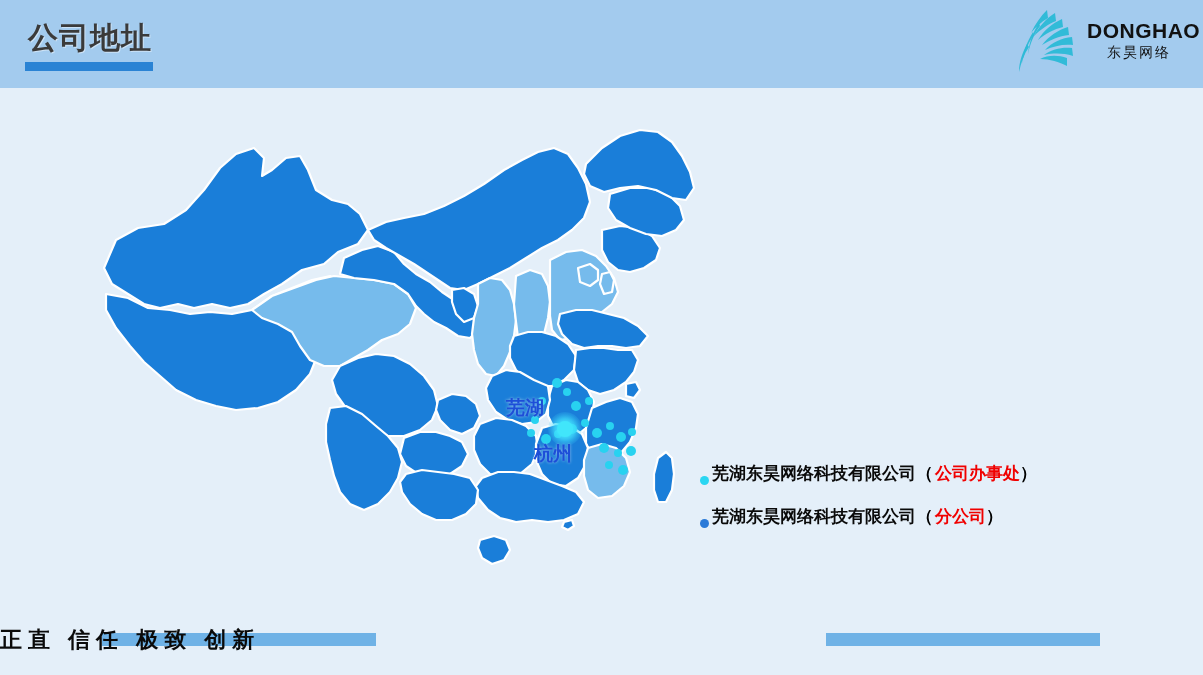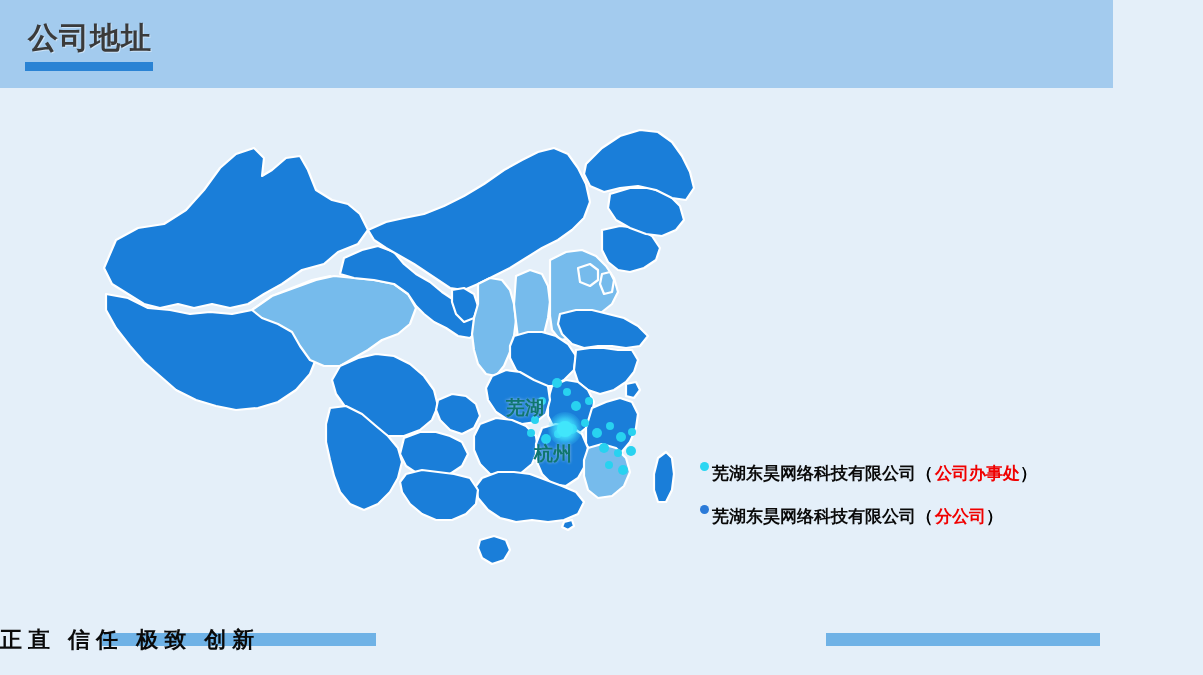--- a/index.html
+++ b/index.html
@@ -4,21 +4,21 @@
 <style>
   html,body{margin:0;padding:0;}
   body{
     width:1203px;height:675px;
     background:#e4eff9;
     font-family:"Liberation Sans","DejaVu Sans",sans-serif;
     overflow:hidden;position:relative;
   }
   
   #header{
-    position:absolute;left:0;top:0;width:1113px;height:88px;
+    position:absolute;left:0;top:0;width:1203px;height:88px;
     background:#a3cbee;
   }
   #page-title{
     position:absolute;left:28px;top:18px;
     font-size:30px;font-weight:bold;color:#3a3a3a;
     letter-spacing:1px;
     text-shadow:1px 1px 0 rgba(255,255,255,.45);
   }
   #title-underline{
     position:absolute;left:25px;top:62px;width:128px;height:9px;
@@ -41,21 +41,21 @@
     font-size:14px;color:#111;letter-spacing:2px;line-height:18px;
     margin-top:1px;
   }
   
   #map-wrap{
     position:absolute;left:86px;top:118px;width:640px;height:500px;
   }
   #map-svg{display:block;width:640px;height:500px;}
   .prov{stroke:#ffffff;stroke-width:2.2;stroke-linejoin:round;}
   .city-label{
-    position:absolute;font-size:19px;font-weight:bold;color:#0f766e;
+    position:absolute;font-size:19px;font-weight:bold;color:#1d4ed8;
     font-family:"Liberation Sans","DejaVu Sans",sans-serif;
     text-shadow:0 0 3px rgba(255,255,255,.55);
     white-space:nowrap;
   }
   #label-wuhu{left:420px;top:277px;}
   #label-hangzhou{left:448px;top:323px;}
   .office-dot{
     position:absolute;border-radius:50%;background:#28d2f0;
   }
   #hq-marker{
@@ -67,21 +67,21 @@
   }
   #hq-core{
     position:absolute;left:9px;top:9px;width:16px;height:16px;border-radius:50%;
     background:#41e6fb;box-shadow:0 0 6px 2px rgba(70,230,255,.9);
   }
   
   #legend{
     position:absolute;left:700px;top:462px;width:420px;
   }
   .legend-row{
-    display:flex;align-items:flex-start;margin-bottom:20px;
+    display:flex;align-items:flex-end;margin-bottom:20px;
     font-size:17px;font-weight:bold;color:#0a0a0a;
     font-family:Liberation Sans, sans-serif;
     white-space:nowrap;
   }
   .legend-bullet{
     width:9px;height:9px;border-radius:50%;margin-right:3px;flex:0 0 auto;
   }
   .b-cyan{background:#2ad6f2;}
   .b-blue{background:#2a7ad8;}
   .b-black{background:#000000;width:7px;height:7px;}
@@ -102,20 +102,40 @@
     font-family:"Liberation Sans","DejaVu Sans",sans-serif;
   }
 </style>
 </head>
 <body>
 
 <div id="header">
   <div id="page-title">公司地址</div>
   <div id="title-underline"></div>
 
+  <div id="logo">
+    <svg id="logo-mark" viewBox="0 0 80 68">
+      <g fill="#2bb9d6">
+        <path d="M36 4 C30 10 24 18 20 27 C24 22 30 16 37 12 Z" opacity=".95"></path>
+        <path d="M44 7 C36 12 28 20 23 30 C29 24 37 18 45 15 Z" opacity=".95"></path>
+        <path d="M51 13 C42 17 33 24 27 34 C34 28 43 23 52 21 Z" opacity=".95"></path>
+        <path d="M57 21 C47 24 38 30 31 39 C39 34 48 30 58 29 Z" opacity=".95"></path>
+        <path d="M61 31 C51 32 41 36 34 44 C43 40 52 38 62 39 Z" opacity=".95"></path>
+        <path d="M61 42 C51 41 41 43 33 49 C43 47 52 47 62 50 Z" opacity=".95"></path>
+        <path d="M56 52 C47 49 37 49 29 53 C39 53 48 56 56 60 Z" opacity=".95"></path>
+        <path d="M28 17 C22 26 18 37 17 48 C19 38 23 28 29 20 Z" opacity=".95"></path>
+        <path d="M22 26 C16 36 12 46 11 57 C13 47 17 37 23 29 Z" opacity=".95"></path>
+        <path d="M16 38 C11 47 8 57 8 66 C10 57 13 48 18 41 Z" opacity=".95"></path>
+      </g>
+    </svg>
+    <div id="logo-text">
+      <div id="logo-name">DONGHAO</div>
+      <div id="logo-sub">东昊网络</div>
+    </div>
+  </div>
 </div>
 
 <div id="map-wrap">
   <svg id="map-svg" viewBox="0 0 640 500">
 
     <path class="prov" fill="#1a7ed9" d="M18 150 L30 122 L52 110 L78 106 L100 92 L118 72 L134 50 L150 36 L168 30 L178 40 L176 58 L186 52 L200 40 L214 38 L222 52 L230 72 L246 82 L262 86 L274 96 L282 112 L272 126 L252 134 L238 146 L216 152 L196 166 L178 176 L162 186 L144 190 L126 186 L108 190 L92 186 L74 190 L58 186 L42 176 L26 166 Z"></path>
 
     <path class="prov" fill="#1a7ed9" d="M20 176 L42 180 L62 190 L84 192 L104 196 L124 194 L146 196 L166 192 L186 178 L206 170 L226 162 L244 158 L258 168 L262 186 L252 200 L240 216 L232 236 L224 256 L210 272 L192 284 L172 290 L150 292 L130 288 L110 282 L90 272 L74 258 L58 244 L44 228 L30 210 L20 192 Z"></path>
 
     <path class="prov" fill="#76bbec" d="M166 192 L186 178 L208 170 L230 162 L248 158 L268 160 L288 162 L308 166 L322 176 L330 190 L324 206 L312 216 L296 222 L282 232 L268 240 L254 248 L238 248 L224 242 L214 228 L206 214 L192 206 L176 200 Z"></path>

